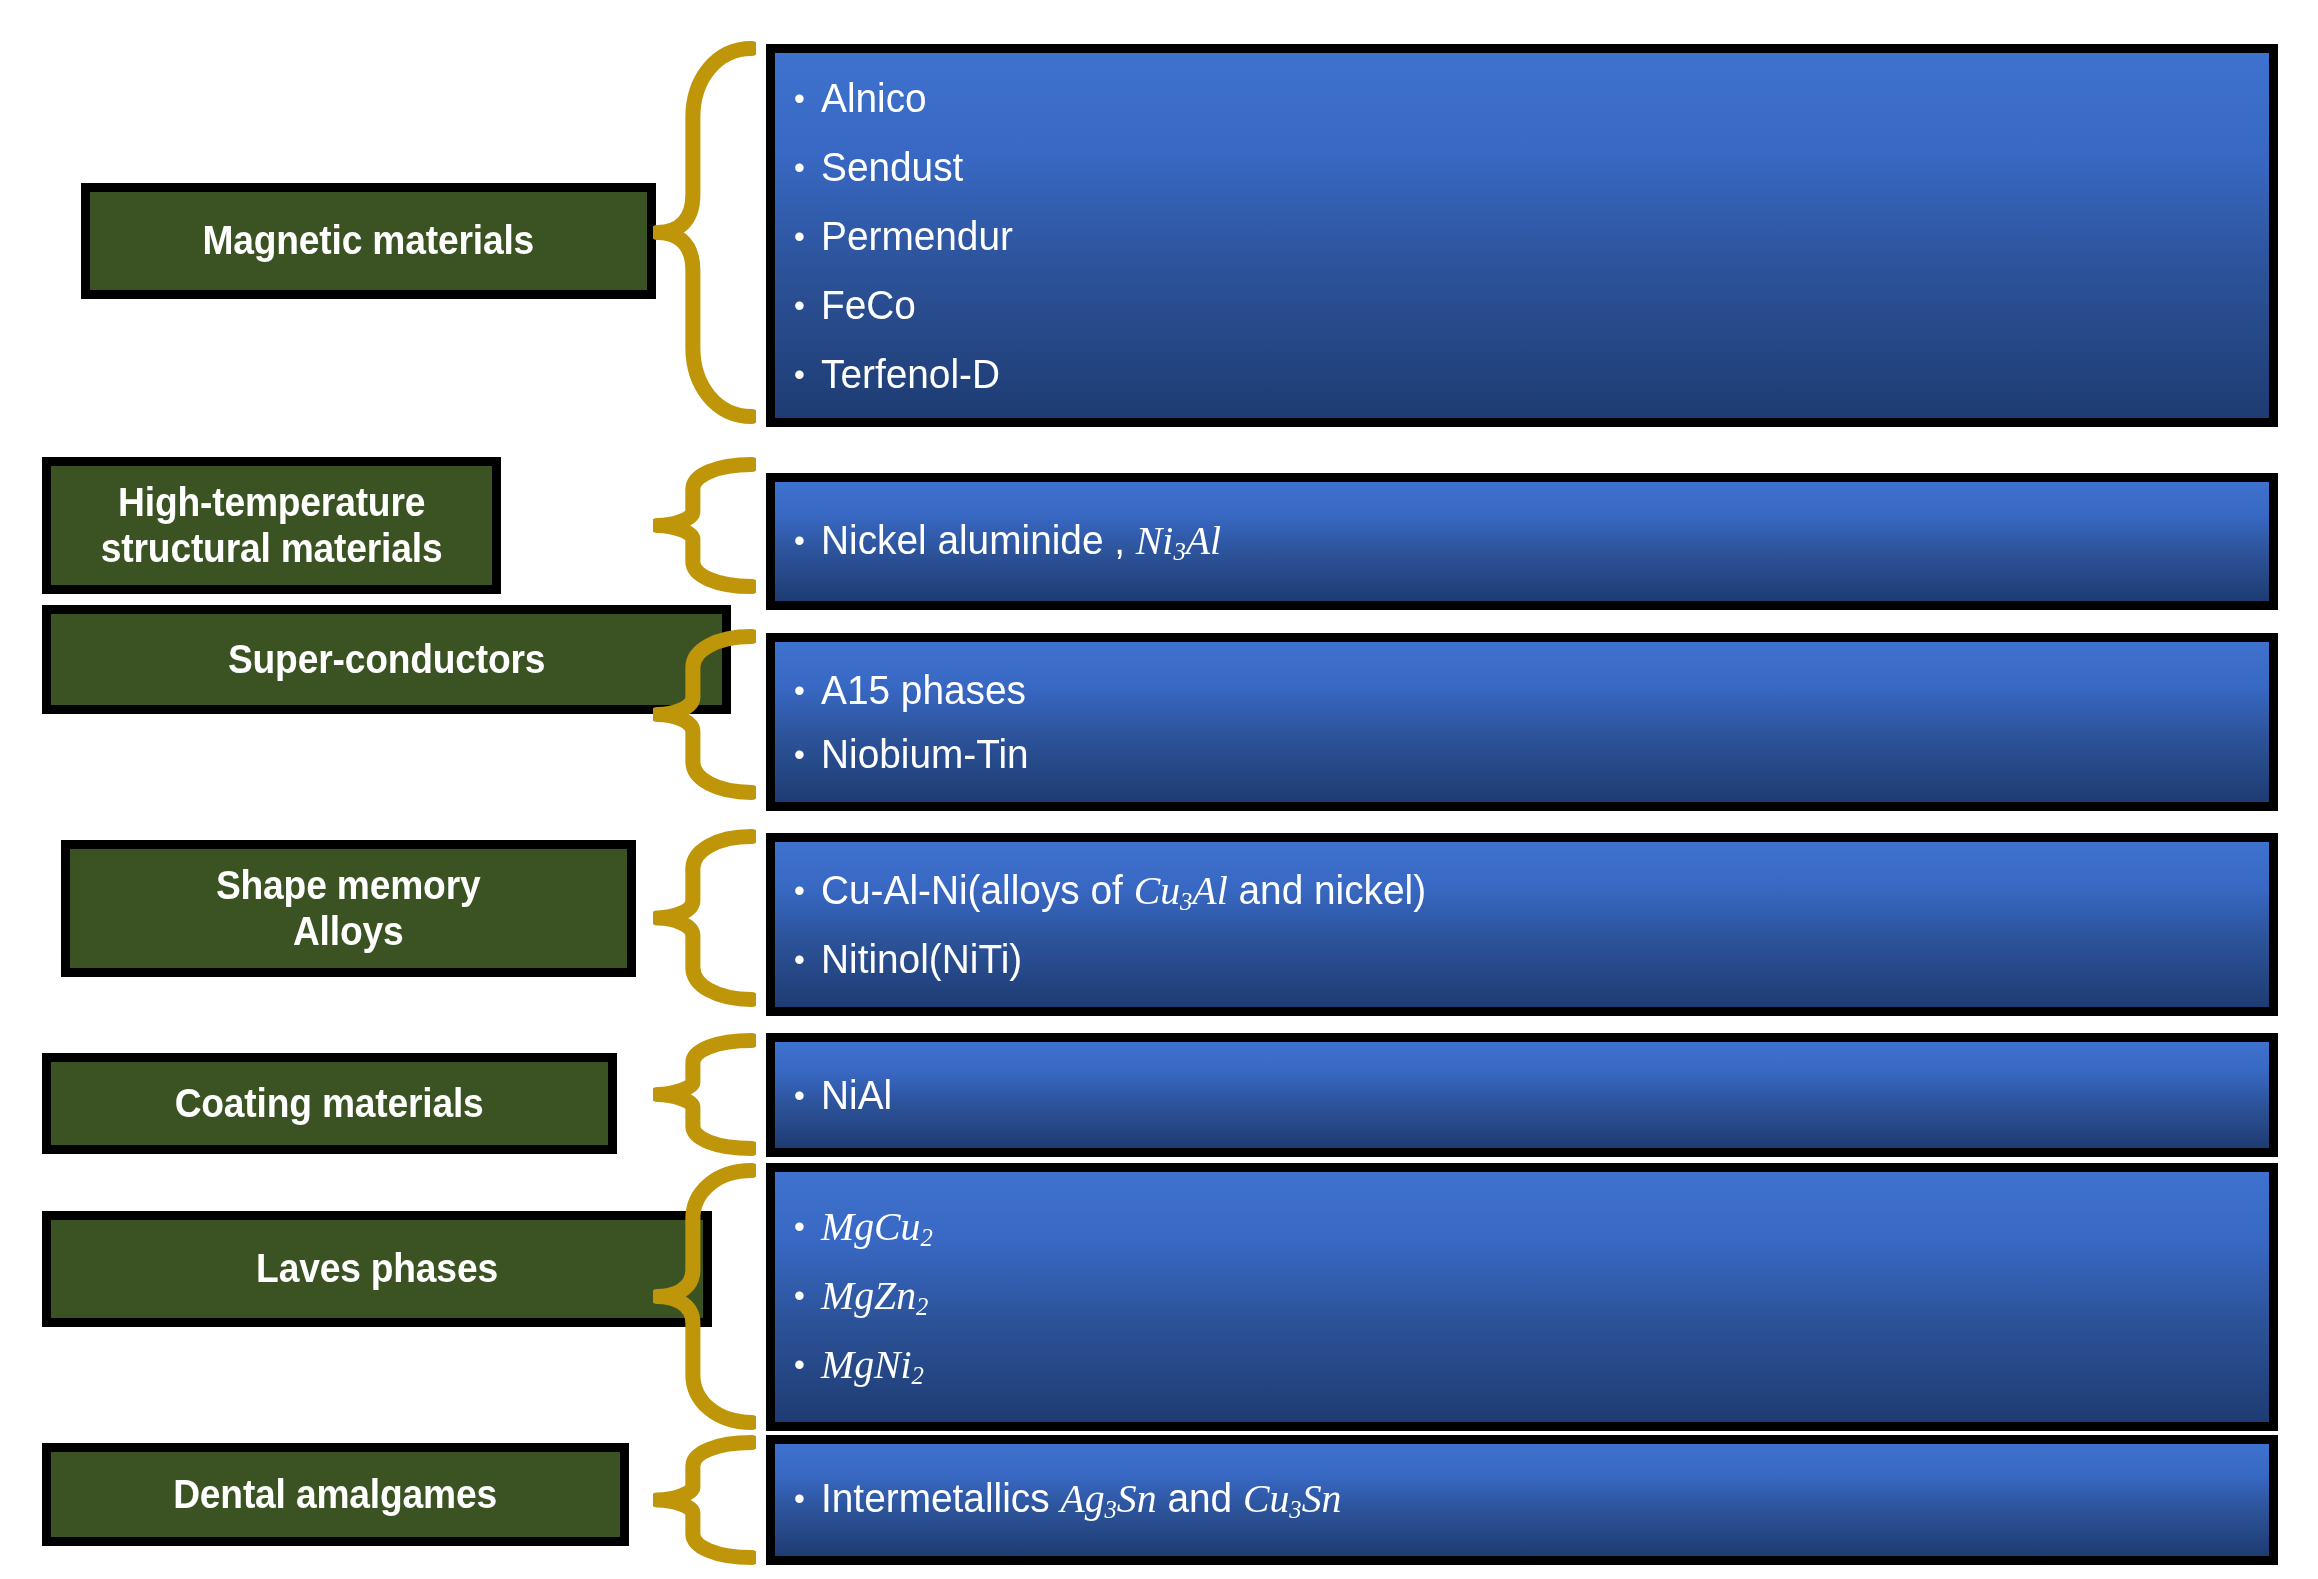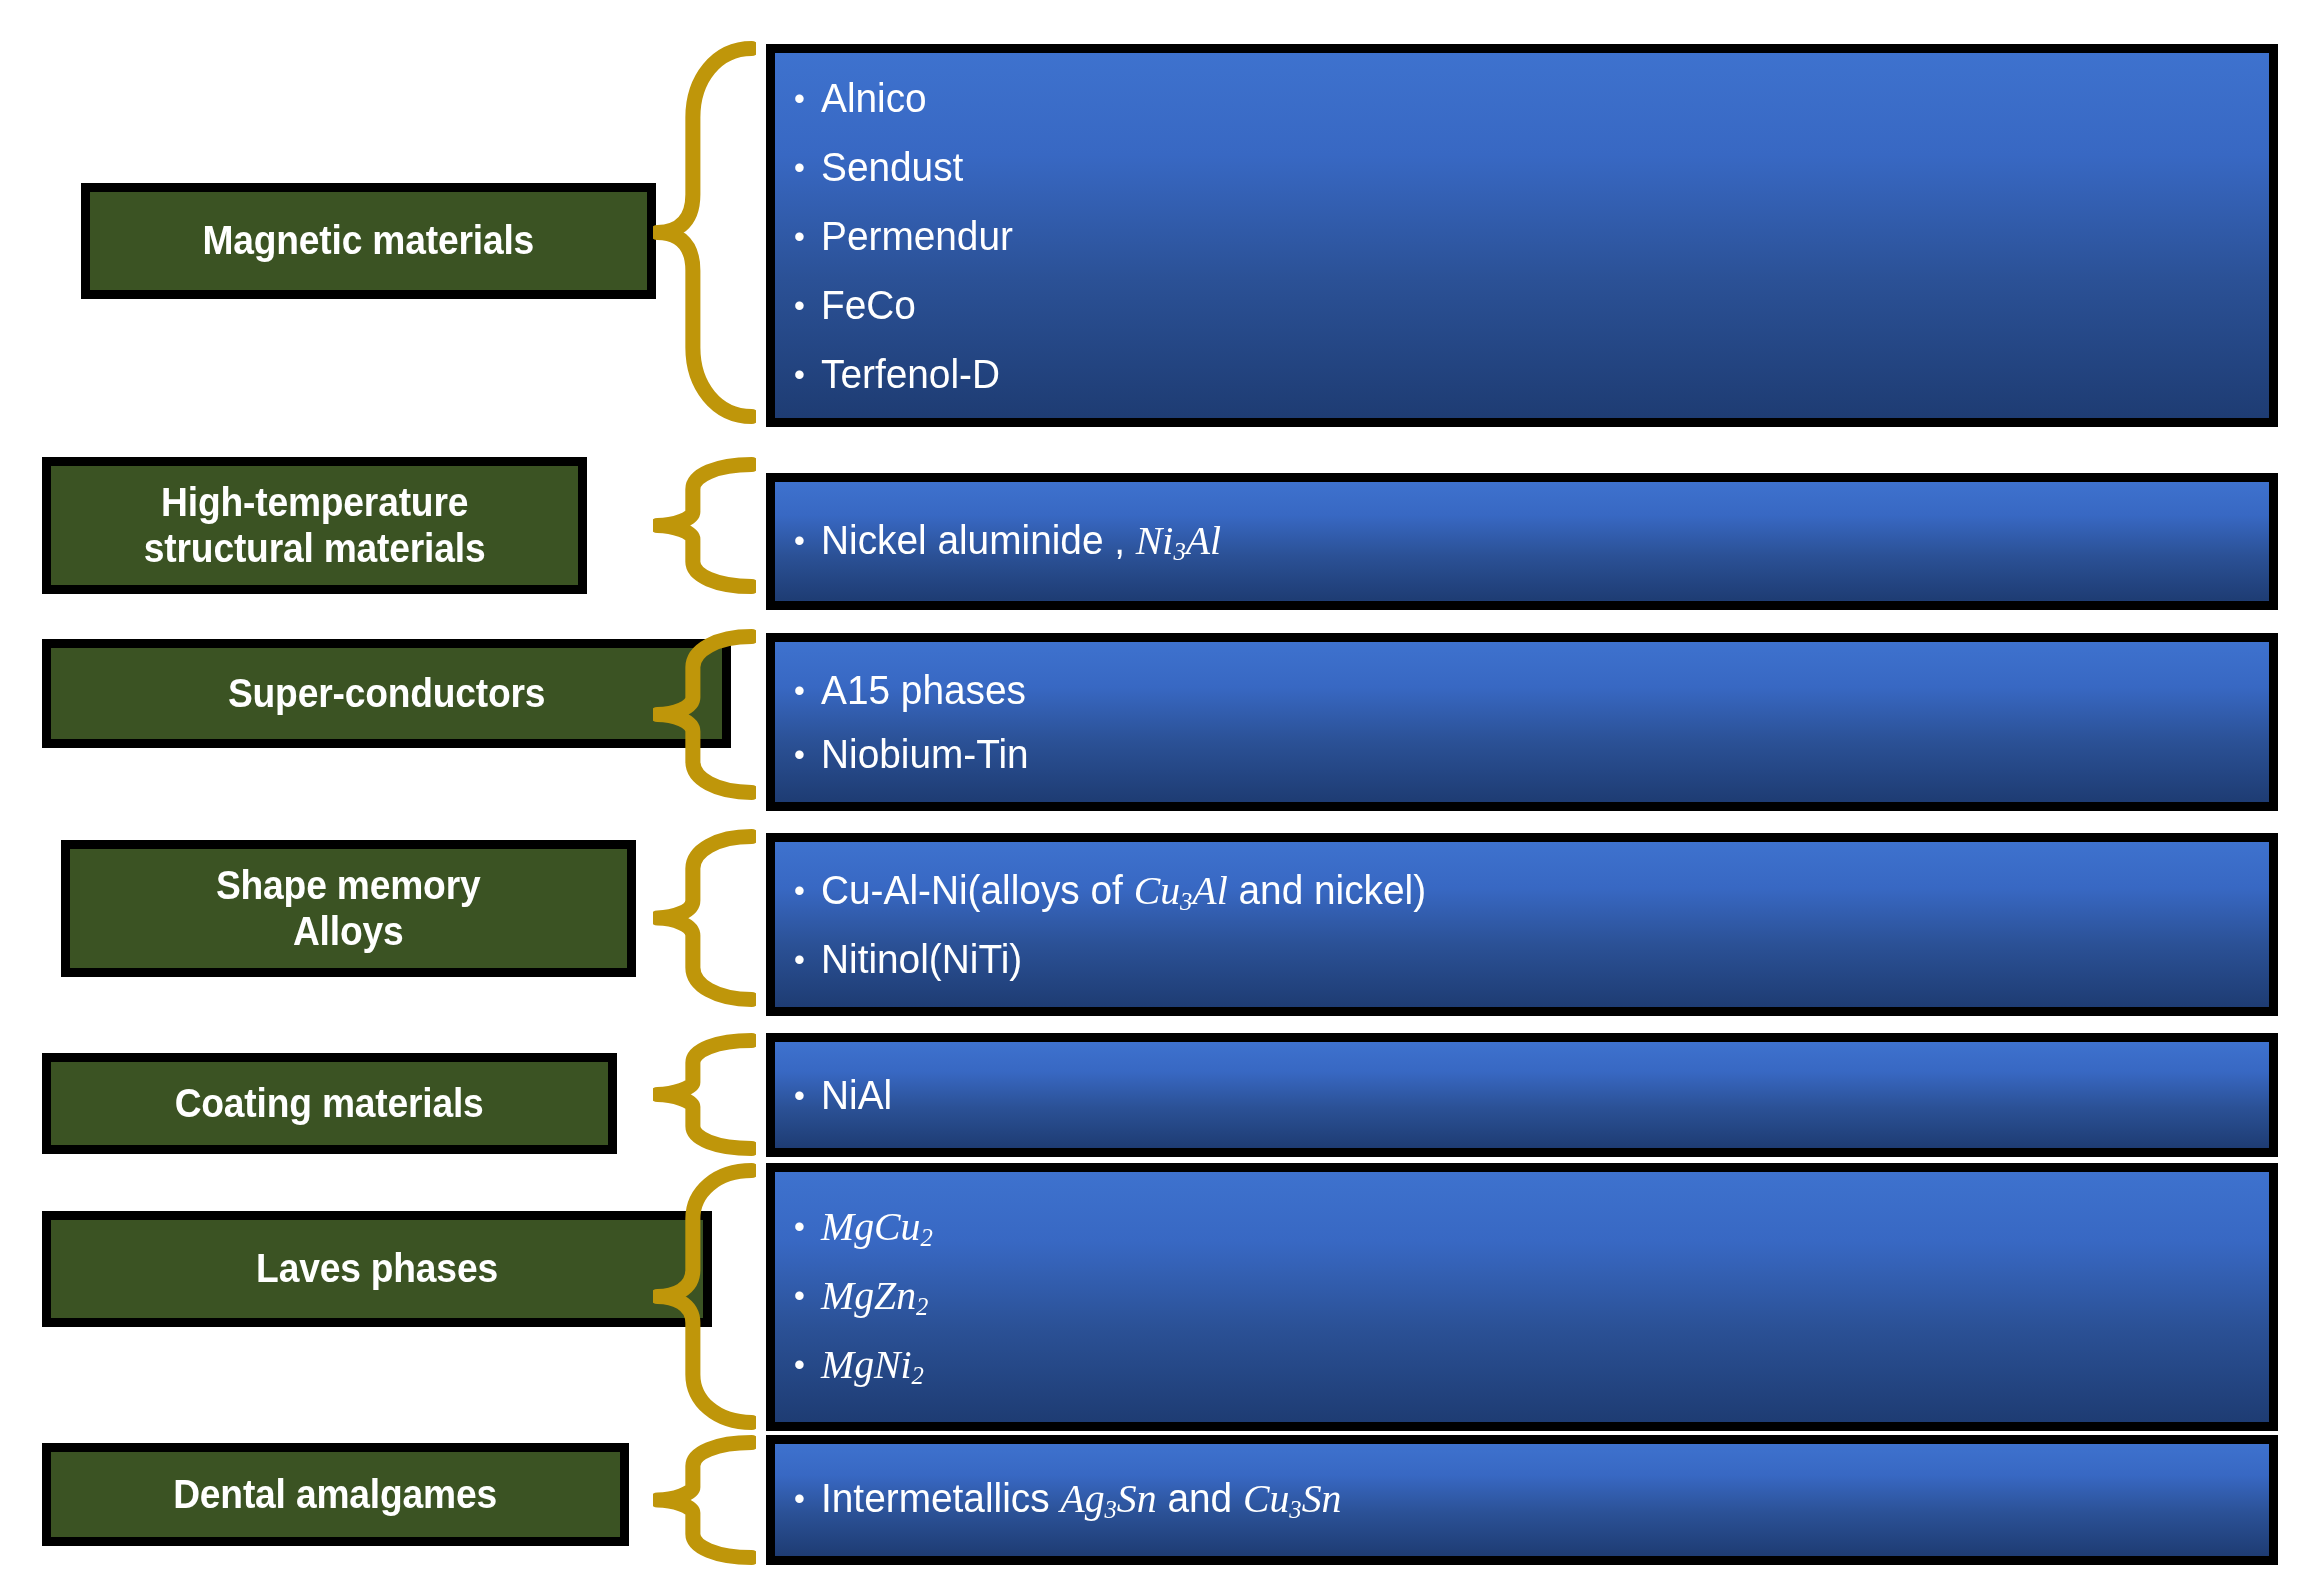--- a/index.html
+++ b/index.html
@@ -148,40 +148,40 @@
             <span class="bullet-label"><span>FeCo</span></span>
           </li>
           <li class="bullet-item">
             <span class="bullet-dot">•</span>
             <span class="bullet-label"><span>Terfenol-D</span></span>
           </li>
         </ul>
       </div>
     </div>
     <div class="row">
-      <div class="label-box" style="top: 457px; height: 137px; width: 545px;">
+      <div class="label-box" style="top: 457px; height: 137px; width: 459px;">
         <div class="label-text">High-temperature
 structural materials</div>
       </div>
       <div class="brace" style="top: 457px;">
         <svg width="103" height="137" viewBox="0 0 150 200" xmlns="http://www.w3.org/2000/svg">
           <path d="M 144 11 C 92 11, 58 27.2, 58 47 L 58 80.2 C 58 90, 30 100, 6 100 C 30 100, 58 110, 58 119.8 L 58 153 C 58 172.8, 92 189, 144 189" fill="none" stroke="#BF960A" stroke-width="22" stroke-linecap="round" stroke-linejoin="round"></path>
         </svg>
       </div>
       <div class="content-box gap-md" style="top: 473px; height: 137px;">
         <ul class="bullet-list">
           <li class="bullet-item">
             <span class="bullet-dot">•</span>
             <span class="bullet-label"><span>Nickel aluminide , </span><span class="formula"><span>Ni</span><sub>3</sub><span>Al</span></span></span>
           </li>
         </ul>
       </div>
     </div>
     <div class="row">
-      <div class="label-box" style="top: 639px; height: 109px; width: 689px; text-align: right;">
+      <div class="label-box" style="top: 605px; height: 109px; width: 689px; text-align: right;">
         <div class="label-text">Super-conductors</div>
       </div>
       <div class="brace" style="top: 629px;">
         <svg width="103" height="171" viewBox="0 0 150 250" xmlns="http://www.w3.org/2000/svg">
           <path d="M 144 11 C 92 11, 58 31.25, 58 56 L 58 100.25 C 58 115, 30 125, 6 125 C 30 125, 58 135, 58 149.75 L 58 194 C 58 218.75, 92 239, 144 239" fill="none" stroke="#BF960A" stroke-width="22" stroke-linecap="round" stroke-linejoin="round"></path>
         </svg>
       </div>
       <div class="content-box gap-md" style="top: 633px; height: 178px;">
         <ul class="bullet-list">
           <li class="bullet-item">

